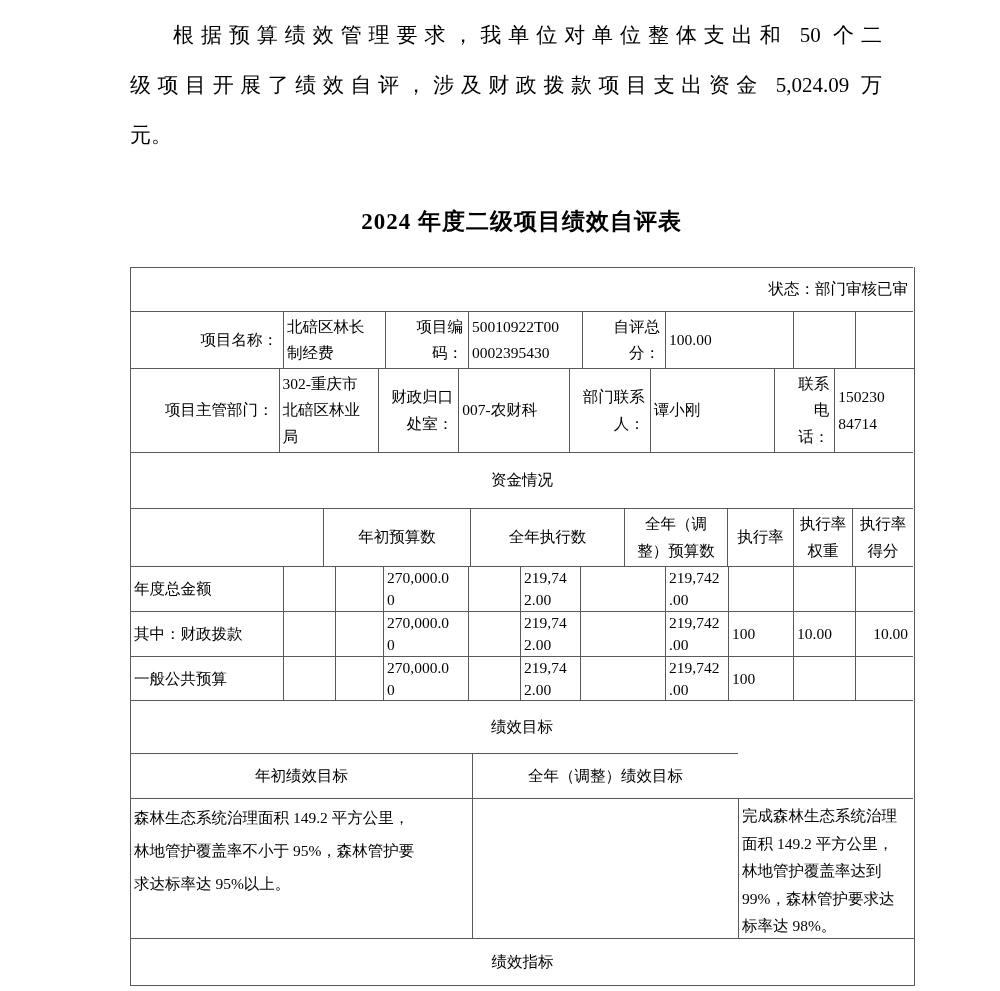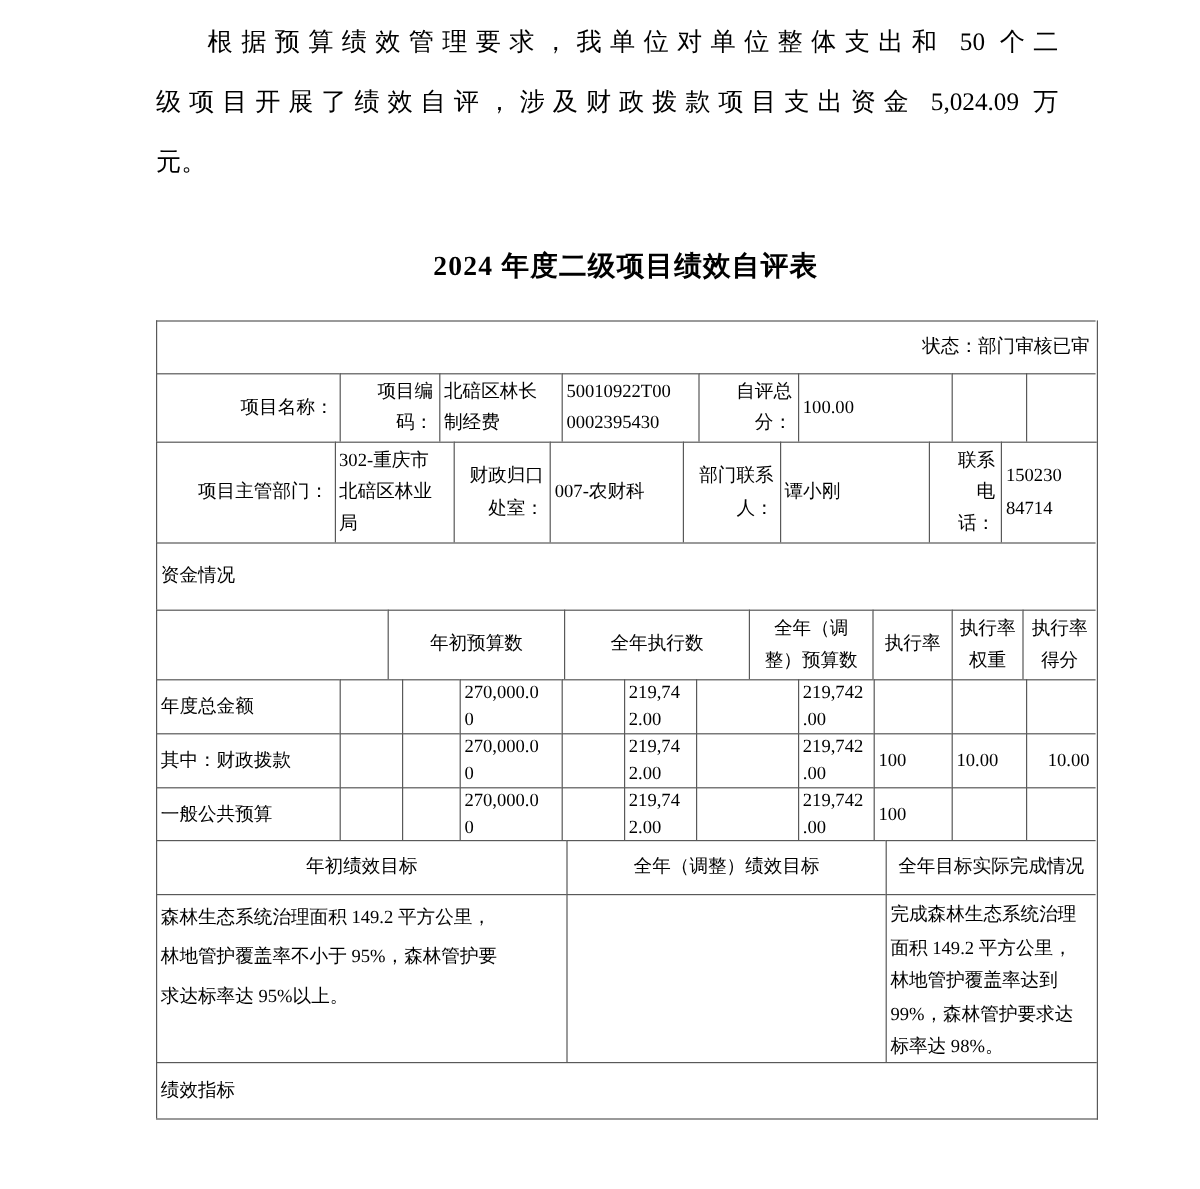--- a/index.html
+++ b/index.html
@@ -29,21 +29,21 @@
     padding:1px 3px;overflow:hidden;
   }
   .cell span{white-space:pre-line;width:100%;}
   .cl{justify-content:flex-start;} .cl span{text-align:left;}
   .cr{justify-content:flex-end;}   .cr span{text-align:right;padding-right:2px;}
   .cc{justify-content:center;}     .cc span{text-align:center;}
   .fund .cell{line-height:1.42;}
   .goalbody .cell{align-items:flex-start;padding-top:3px;}
   .goal-initial{line-height:2.12;}
   .goal-actual{line-height:1.78;}
-  .sec span{text-align:left;}
+  .sec span{text-align:center;}
 </style>
 </head>
 <body>
 
 <div class="intro">
   <div class="jline first">根据预算绩效管理要求，我单位对单位整体支出和 50 个二</div>
   <div class="jline">级项目开展了绩效自评，涉及财政拨款项目支出资金 5,024.09 万</div>
   <div class="lline">元。</div>
 </div>
 
@@ -54,27 +54,27 @@
   <div class="row" style="height:44px">
     <div class="cell cr" style="width:783px">
         <span>状态：部门审核已审</span>
       </div>
   </div>
 
   <div class="row" style="height:57px">
     <div class="cell cr" style="width:153px">
         <span>项目名称：</span>
       </div>
-    <div class="cell cr" style="width:83px">
-        <span>项目编
-码：</span>
-      </div>
     <div class="cell cl" style="width:102px">
         <span>北碚区林长
 制经费</span>
+      </div>
+    <div class="cell cr" style="width:83px">
+        <span>项目编
+码：</span>
       </div>
     <div class="cell cl" style="width:114px">
         <span>50010922T00
 0002395430</span>
       </div>
     <div class="cell cr" style="width:83px">
         <span>自评总
 分：</span>
       </div>
     <div class="cell cl" style="width:128px">
@@ -235,30 +235,32 @@
         <span>100</span>
       </div>
     <div class="cell cl" style="width:62px">
         <span></span>
       </div>
     <div class="cell cr" style="width:58px">
         <span></span>
       </div>
   </div>
 
+  <div class="row sec" style="height:53px">
+    <div class="cell cc" style="width:783px">
+        <span>绩效目标</span>
+      </div>
+  </div>
 
   <div class="row" style="height:45px">
     <div class="cell cc" style="width:342px">
         <span>年初绩效目标</span>
       </div>
     <div class="cell cc" style="width:266px">
         <span>全年（调整）绩效目标</span>
-      </div>
-    <div class="cell cc" style="width:175px">
-        <span>全年目标实际完成情况</span>
       </div>
   </div>
 
   <div class="row goalbody" style="height:140px">
     <div class="cell cl goal-initial" style="width:342px">
         <span>森林生态系统治理面积 149.2 平方公里，
 林地管护覆盖率不小于 95%，森林管护要
 求达标率达 95%以上。</span>
       </div>
     <div class="cell cl" style="width:266px">

